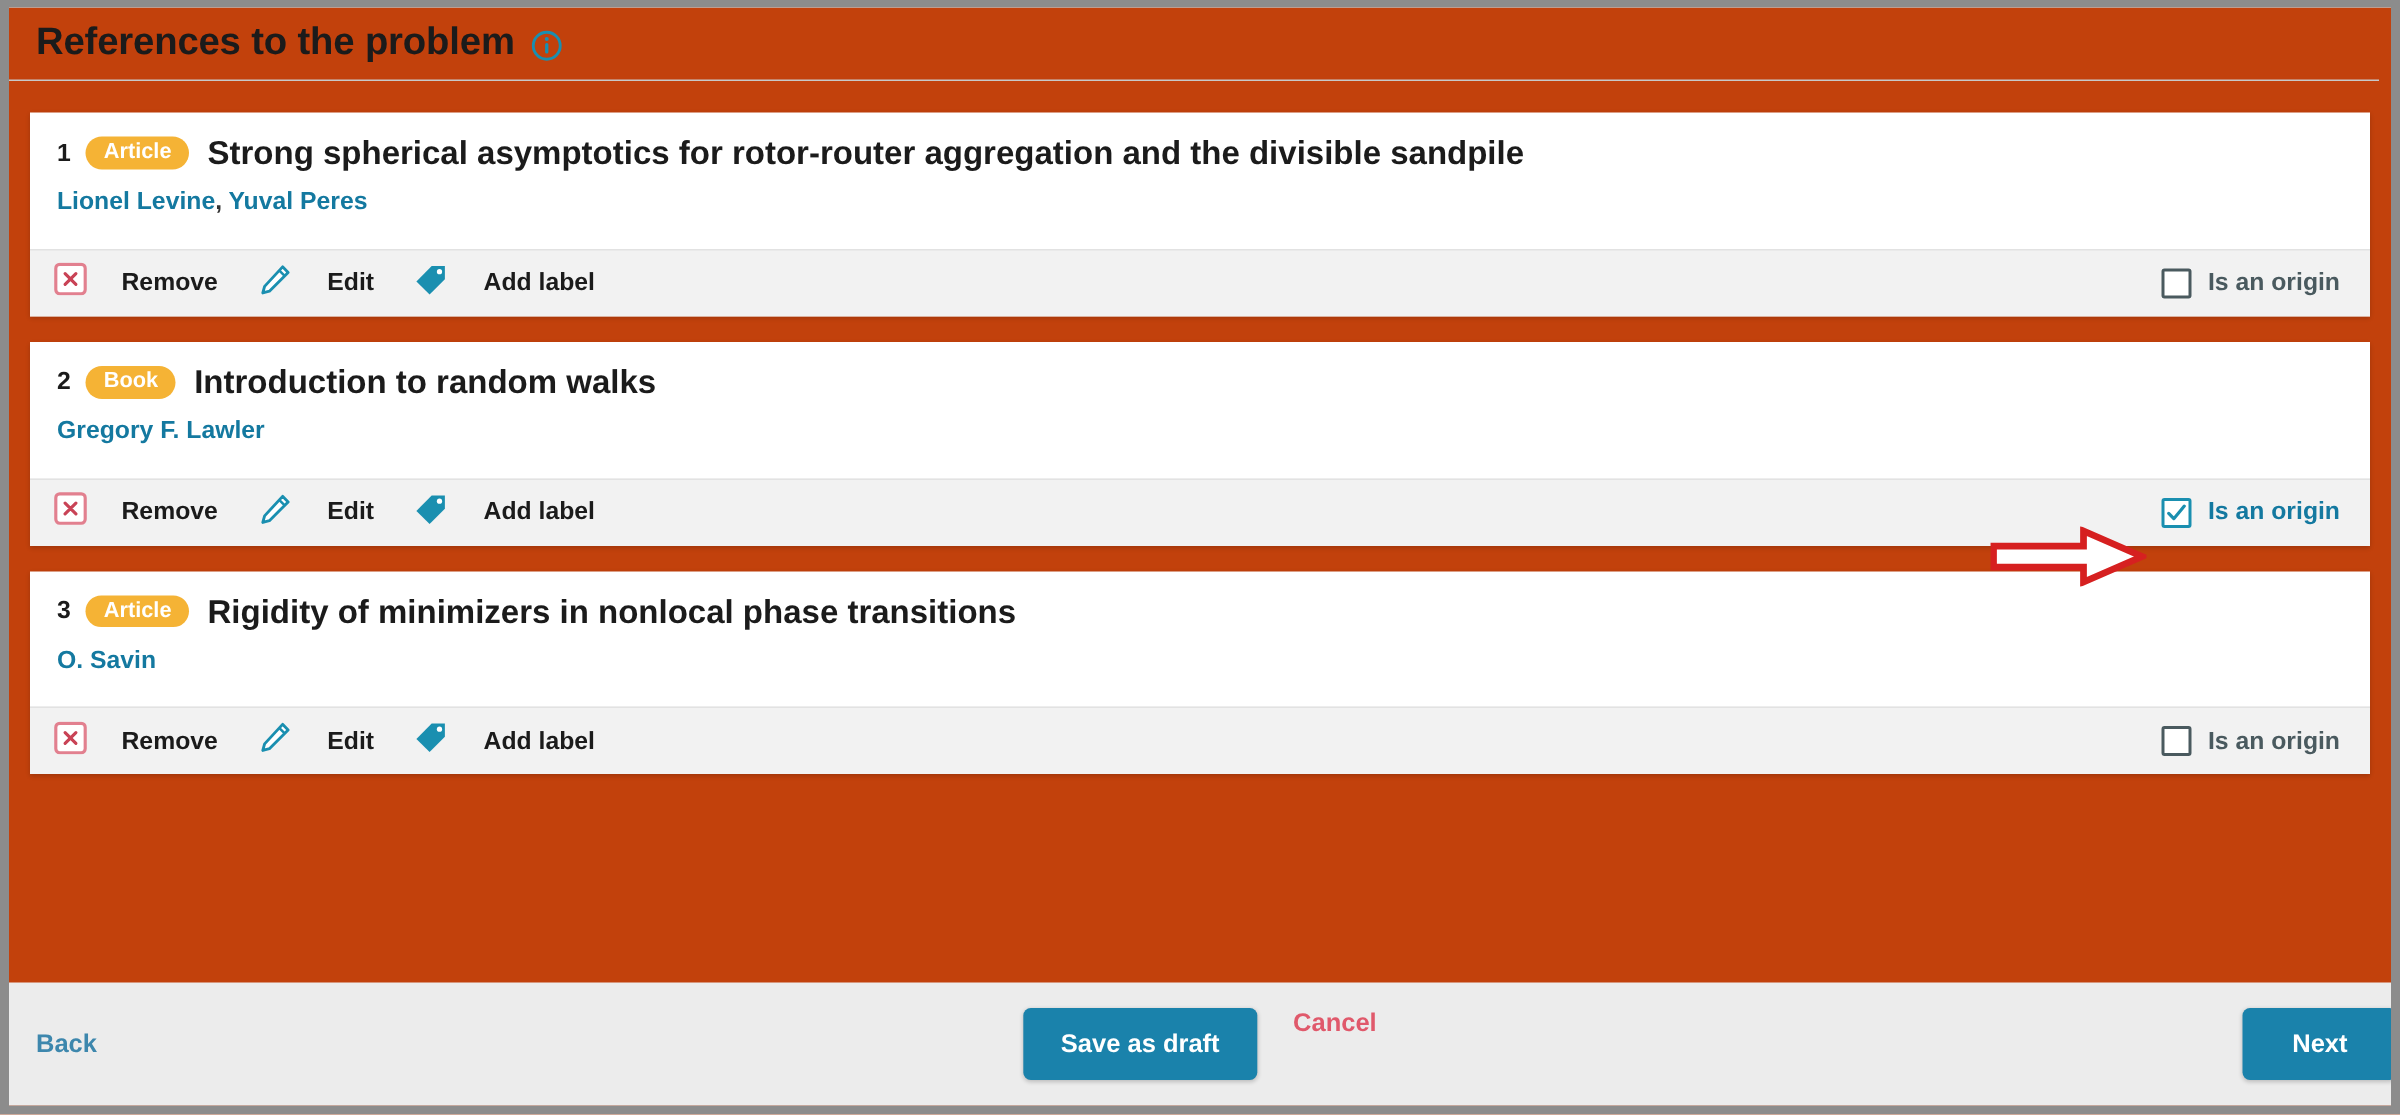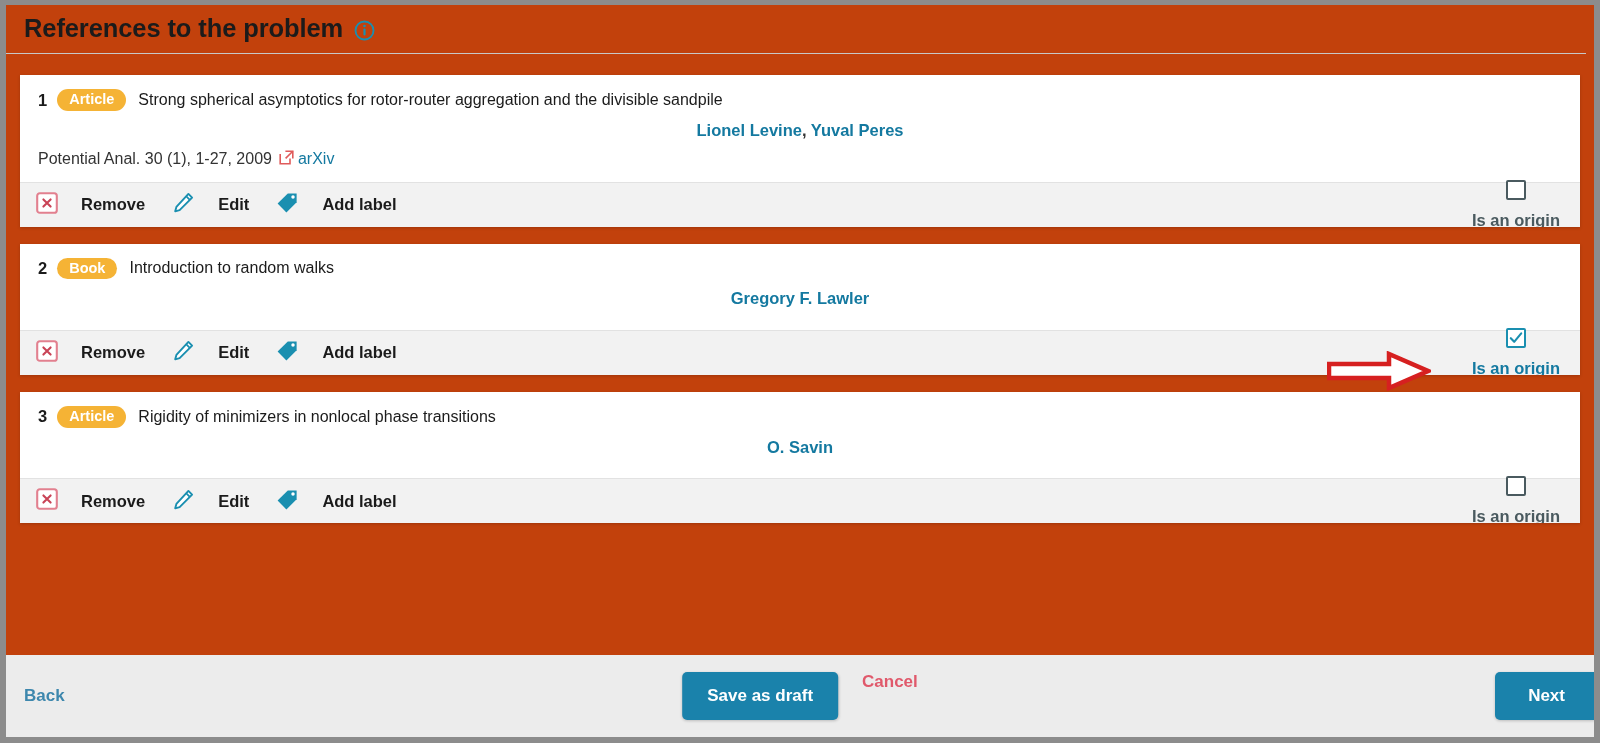--- a/index.html
+++ b/index.html
@@ -101,33 +101,32 @@
     display: inline-block;
     background: #f5b335;
     color: #ffffff;
     font-size: 14.5px;
     font-weight: bold;
     border-radius: 11px;
     padding: 2px 12px 3px 12px;
     line-height: 1.15;
   }
   .ref-title {
-    font-size: 16px;
-    font-weight: normal;
+    font-size: 22px;
+    font-weight: bold;
     color: #1b1b1b;
     margin-left: 2px;
   }
 
   .ref-authors {
     font-size: 16.5px;
     font-weight: bold;
     color: #1479a0;
     margin-bottom: 8px;
     line-height: 1.25;
-    text-align: center;
   }
   .ref-authors .sep { color: #333; font-weight: bold; }
   .author-link { color: #1479a0; cursor: pointer; }
 
   .ref-meta {
     font-size: 16px;
     color: #333333;
     display: flex;
     align-items: center;
     gap: 7px;
@@ -172,21 +171,20 @@
   }
 
   .origin-wrap {
     margin-left: auto;
     display: flex;
     align-items: center;
     gap: 11px;
     cursor: pointer;
     position: relative;
     padding-right: 4px;
-    flex-direction: column;
   }
   .checkbox {
     width: 20px;
     height: 20px;
     border: 2px solid #4a5a5f;
     background: #ffffff;
     display: inline-flex;
     align-items: center;
     justify-content: center;
     border-radius: 2px;
@@ -291,31 +289,20 @@
 
     <div class="ref-list" id="ref-list">
         <div class="ref-card">
           <div class="ref-body">
             <div class="ref-titleline">
               <span class="ref-index">1</span>
               <span class="ref-badge">Article</span>
               <span class="ref-title">Strong spherical asymptotics for rotor-router aggregation and the divisible sandpile</span>
             </div>
             <div class="ref-authors"><span class="author-link">Lionel Levine</span><span class="sep">, </span><span class="author-link">Yuval Peres</span></div>
-            <div class="ref-meta">
-              <span>Potential Anal. 30 (1), 1-27, 2009</span>
-              <span class="arxiv-link">
-                <span><svg width="15" height="15" viewBox="0 0 15 15" style="margin-bottom:-1px">
-                    <path d="M1.2 4.0 L1.2 13.8 L11.0 13.8 L11.0 8.6" fill="none" stroke="#e05b5b" stroke-width="1.6"></path>
-                    <path d="M6.4 1.2 L13.8 1.2 L13.8 8.6" fill="none" stroke="#e05b5b" stroke-width="1.6"></path>
-                    <path d="M13.8 1.2 L6.6 8.4" stroke="#e05b5b" stroke-width="1.6"></path>
-                  </svg></span>
-                <span>arXiv</span>
-              </span>
-            </div>
           </div>
           <div class="ref-actions">
             <div class="action-group">
               <span class="action-btn">
                 <span><svg width="22" height="22" viewBox="0 0 22 22">
                     <rect x="1.2" y="1.2" width="19.6" height="19.6" rx="2.6" fill="#fff" stroke="#e2808f" stroke-width="2.1"></rect>
                     <path d="M7.4 7.4 L14.6 14.6 M14.6 7.4 L7.4 14.6" stroke="#c94356" stroke-width="2.1" stroke-linecap="round"></path>
                   </svg></span>
                 <span class="action-label">Remove</span>
               </span>

